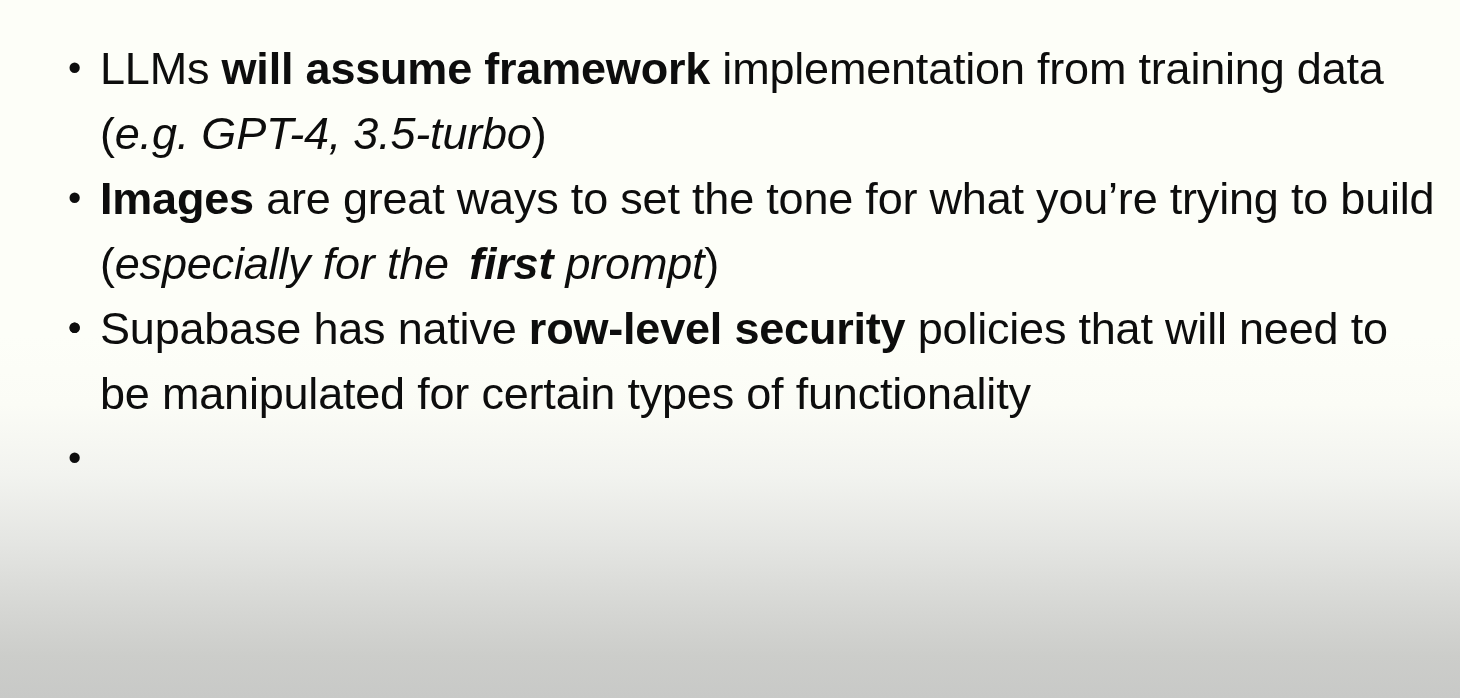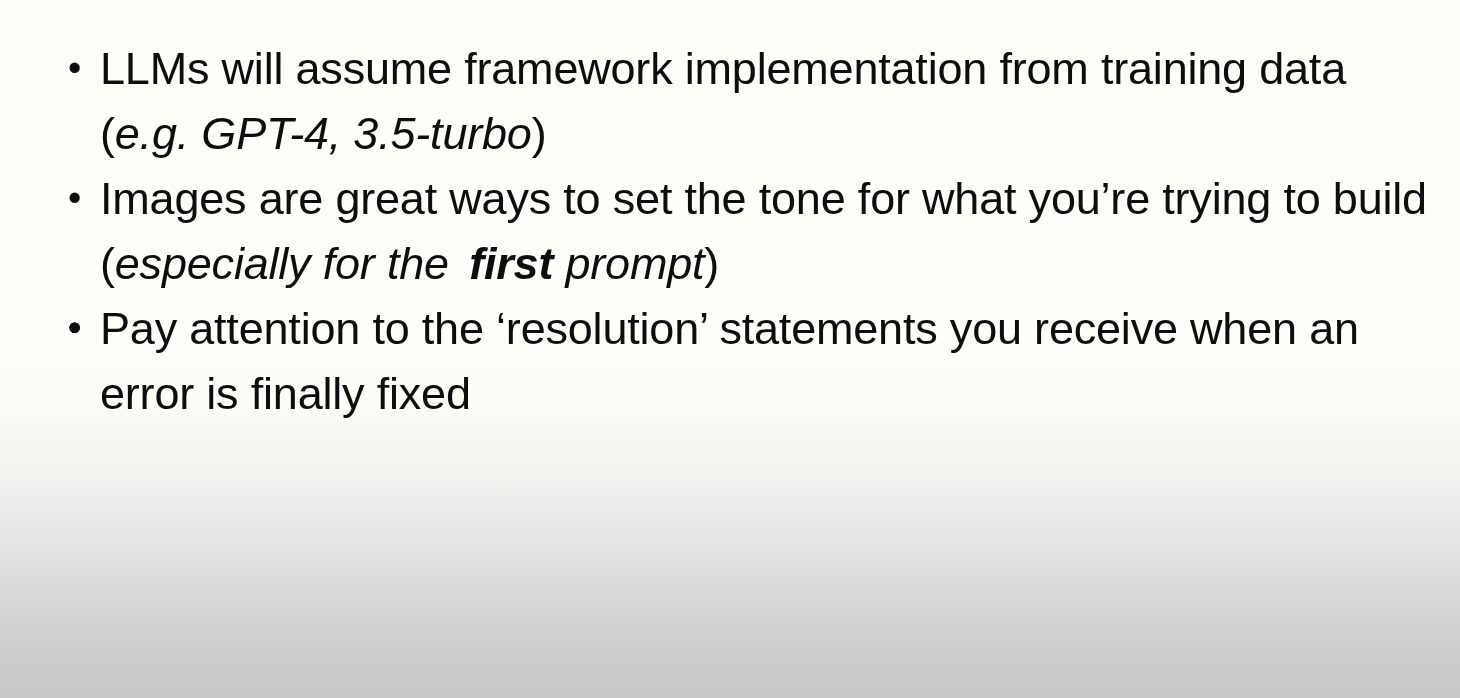--- a/index.html
+++ b/index.html
@@ -64,21 +64,21 @@
     width: 20px;
     line-height: 65px;
     font-size: 38px;
     color: #0d0d0d;
     text-align: left;
     user-select: none;
   }
 
   .bullet-text b,
   .bullet-text strong {
-    font-weight: 400;
+    font-weight: 700;
   }
   .bullet-text i,
   .bullet-text em {
     font-style: italic;
     text-align: center;
   }
   .bullet-text .bi {
     font-style: italic;
     font-weight: 700;
     margin-left: 8px;
@@ -100,22 +100,22 @@
       <span class="bullet-marker">•</span>
       <span class="bullet-text"><b>Images</b> are great ways to set the tone for what you’re trying to build (<i>especially for the <span class="bi">first</span> prompt</i>)</span>
     </li>
 
     <li class="bullet-item">
       <span class="bullet-marker">•</span>
     </li>
 
     <li class="bullet-item">
       <span class="bullet-marker">•</span>
+      <span class="bullet-text">Supabase has native <b>row-level security</b> policies that will need to be manipulated for certain types of functionality</span>
     </li>
 
     <li class="bullet-item">
       <span class="bullet-marker">•</span>
-      <span class="bullet-text"><b>Pay attention to the ‘resolution’ statements</b> you receive when an error is finally fixed</span>
     </li>
 
   </ul>
 
 </div>
 
 </body></html>

